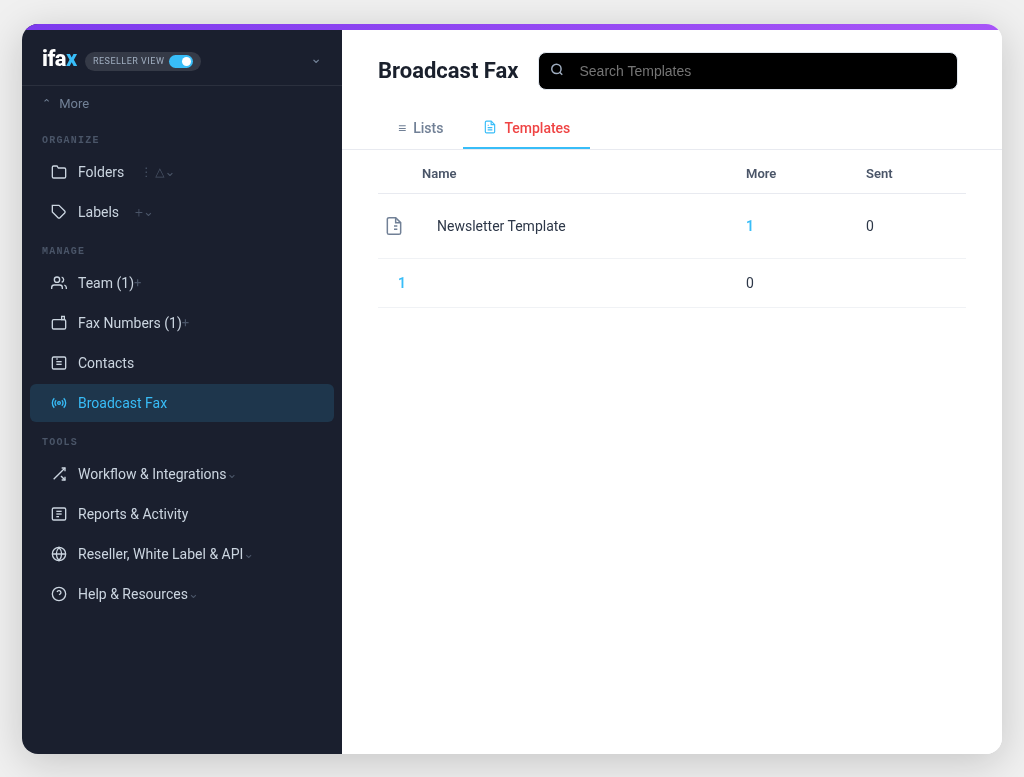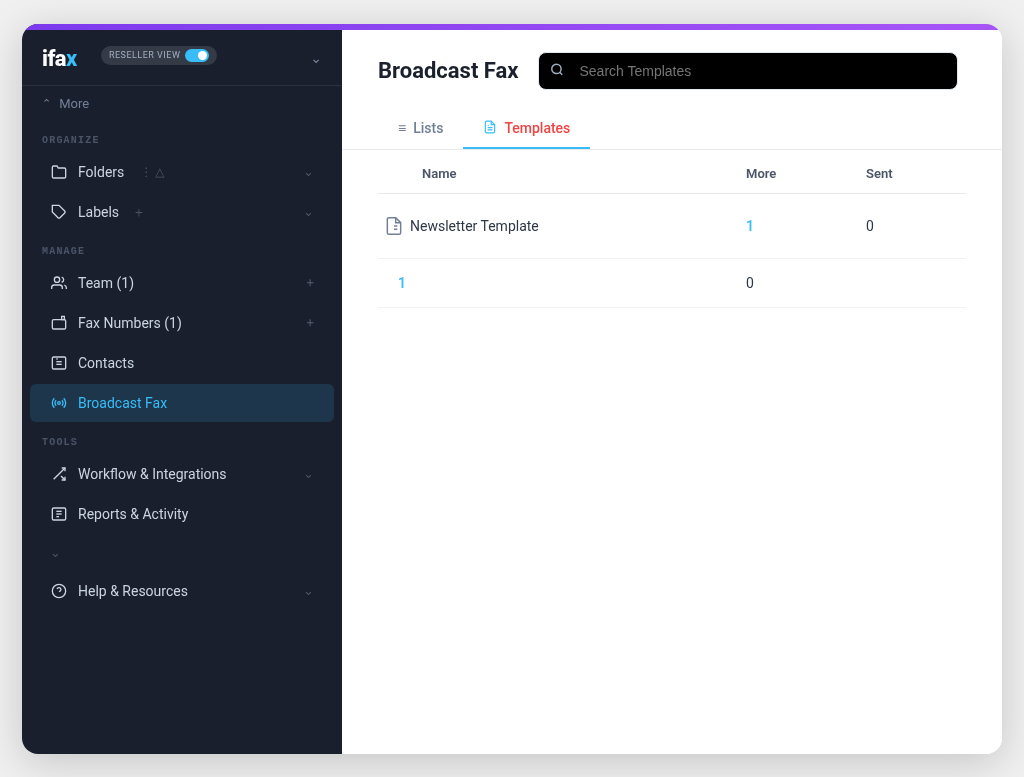--- a/index.html
+++ b/index.html
@@ -50,22 +50,22 @@
     .sidebar-header {
       padding: 16px 20px 14px;
       display: flex;
       align-items: center;
       justify-content: space-between;
       border-bottom: 1px solid rgba(255,255,255,0.08);
     }
 
     .logo-area {
       display: flex;
-      align-items: flex-start;
-      gap: 24px;
+      align-items: flex-end;
+      gap: 8px;
     }
 
     .logo-text {
       font-size: 22px;
       font-weight: 800;
       color: #fff;
       letter-spacing: -0.5px;
     }
 
     .logo-text span {
@@ -128,21 +128,20 @@
       letter-spacing: 1.2px;
       color: #4a5568;
       text-transform: uppercase;
       font-family: Liberation Mono, monospace;
     }
 
     .nav-item {
       padding: 10px 20px;
       display: flex;
       align-items: center;
-      justify-content: space-between;
       cursor: pointer;
       border-radius: 6px;
       margin: 1px 8px;
       transition: background 0.15s;
       color: #cbd5e0;
       font-size: 14px;
     }
 
     .nav-item.active {
       background: rgba(56,189,248,0.15);
@@ -287,21 +286,21 @@
       border-bottom: 1px solid #f0f2f5;
       align-items: center;
       font-size: 14px;
       color: #2d3748;
       cursor: pointer;
     }
 
     .row-name {
       display: flex;
       align-items: center;
-      gap: 0;
+      gap: 27px;
     }
 
     .doc-icon {
       width: 32px;
       height: 32px;
       display: flex;
       align-items: center;
       justify-content: center;
       color: #718096;
       font-size: 18px;
@@ -461,20 +460,30 @@
             <line x1="8" y1="8" x2="16" y2="8"></line>
             <line x1="8" y1="12" x2="16" y2="12"></line>
             <line x1="8" y1="16" x2="12" y2="16"></line>
           </svg>
         </span>
         <span>Reports &amp; Activity</span>
       </div>
     </div>
 
     <div class="nav-item">
+      <div class="nav-item-left">
+        <span class="nav-icon">
+          <svg width="16" height="16" viewBox="0 0 24 24" fill="none" stroke="currentColor" stroke-width="2">
+            <circle cx="12" cy="12" r="10"></circle>
+            <line x1="2" y1="12" x2="22" y2="12"></line>
+            <path d="M12 2a15.3 15.3 0 0 1 4 10 15.3 15.3 0 0 1-4 10 15.3 15.3 0 0 1-4-10 15.3 15.3 0 0 1 4-10z"></path>
+          </svg>
+        </span>
+        <span>Reseller, White Label &amp; API</span>
+      </div>
       <span class="nav-right">⌄</span>
     </div>
 
     <div class="nav-item">
       <div class="nav-item-left">
         <span class="nav-icon">
           <svg width="16" height="16" viewBox="0 0 24 24" fill="none" stroke="currentColor" stroke-width="2">
             <circle cx="12" cy="12" r="10"></circle>
             <path d="M9.09 9a3 3 0 0 1 5.83 1c0 2-3 3-3 3"></path>
             <line x1="12" y1="17" x2="12.01" y2="17"></line>

